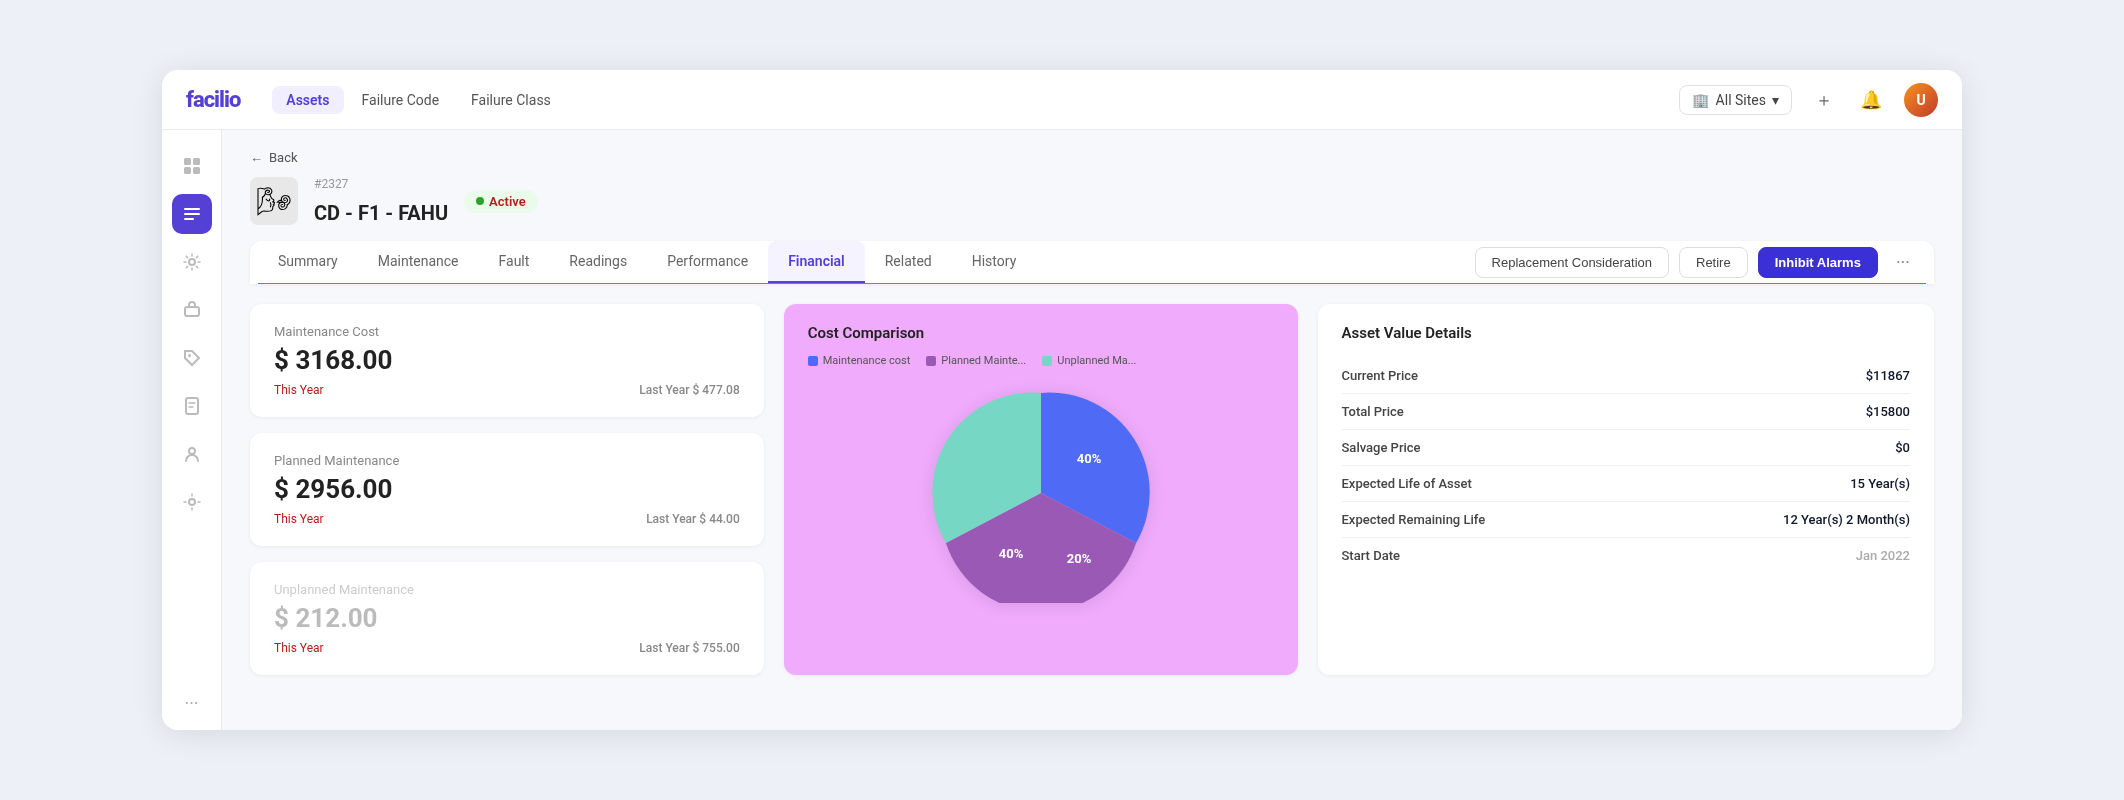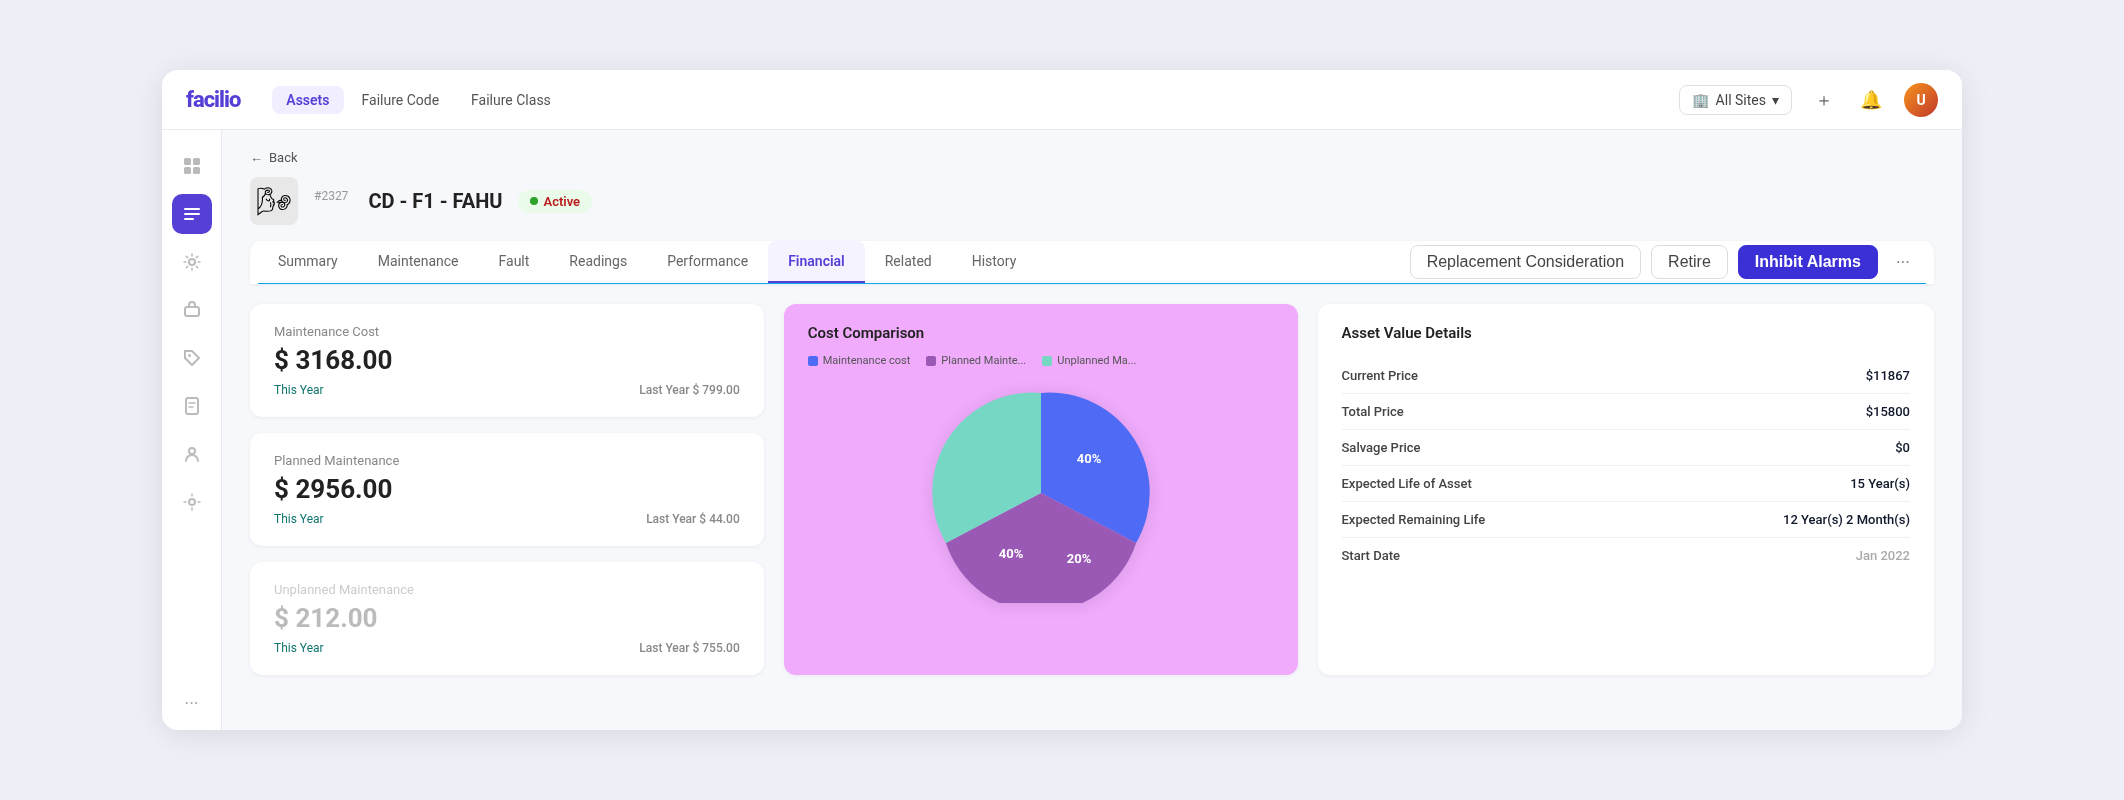--- a/index.html
+++ b/index.html
@@ -142,22 +142,22 @@
     }
     .asset-thumbnail {
       width: 48px; height: 48px;
       background: #e8e8e8;
       border-radius: 8px;
       display: flex; align-items: center; justify-content: center;
       font-size: 24px;
     }
     .asset-info {
       display: flex;
-      flex-direction: row;
-      gap: 20px;
+      flex-direction: column;
+      gap: 10px;
     }
     .asset-id {
       font-size: 12px;
       color: #999;
     }
     .asset-name {
       font-size: 20px;
       font-weight: 700;
       color: #222;
     }
@@ -206,21 +206,21 @@
       margin-left: auto;
       display: flex;
       align-items: center;
       gap: 10px;
       padding-right: 8px;
     }
     .action-btn {
       padding: 7px 16px;
       border: 1px solid #ddd;
       border-radius: 8px;
-      font-size: 16px;
+      font-size: 13px;
       color: #444;
       background: #fff;
       cursor: pointer;
     }
     .action-btn.primary {
       background: #3b2fd6;
       color: #fff;
       border-color: #3b2fd6;
       font-weight: 600;
     }
@@ -259,21 +259,21 @@
       font-weight: 700;
       color: #222;
       margin-bottom: 8px;
     }
     .cost-footer {
       display: flex;
       justify-content: space-between;
       font-size: 12px;
       color: #aaa;
     }
-    .cost-footer .year-label { color: #0f766e; text-align: center; }
+    .cost-footer .year-label { color: #b91c1c; text-align: center; }
     .cost-footer .year-value { color: #888; font-weight: 500; }
     .cost-card.muted .cost-value { color: #bbb; }
     .cost-card.muted .cost-label { color: #ccc; }
     
     .chart-card {
       background: #f0abfc;
       border-radius: 12px;
       padding: 20px 24px;
       box-shadow: 0 1px 4px rgba(0,0,0,0.06);
     }
@@ -455,21 +455,21 @@
       <div class="content-grid">
 
         <div class="cost-section">
 
           <div class="cost-card">
             <div class="cost-label">Maintenance Cost</div>
             <div class="cost-value">$ 3168.00</div>
             <div class="cost-footer">
               <span class="year-label">This Year</span>
               <span class="year-value">
-                <span>Last Year</span>&nbsp;<span>$ 799.00</span>
+                <span>Last Year</span>&nbsp;<span>$ 477.08</span>
               </span>
             </div>
           </div>
 
           <div class="cost-card">
             <div class="cost-label">Planned Maintenance</div>
             <div class="cost-value">$ 2956.00</div>
             <div class="cost-footer">
               <span class="year-label">This Year</span>
               <span class="year-value">

